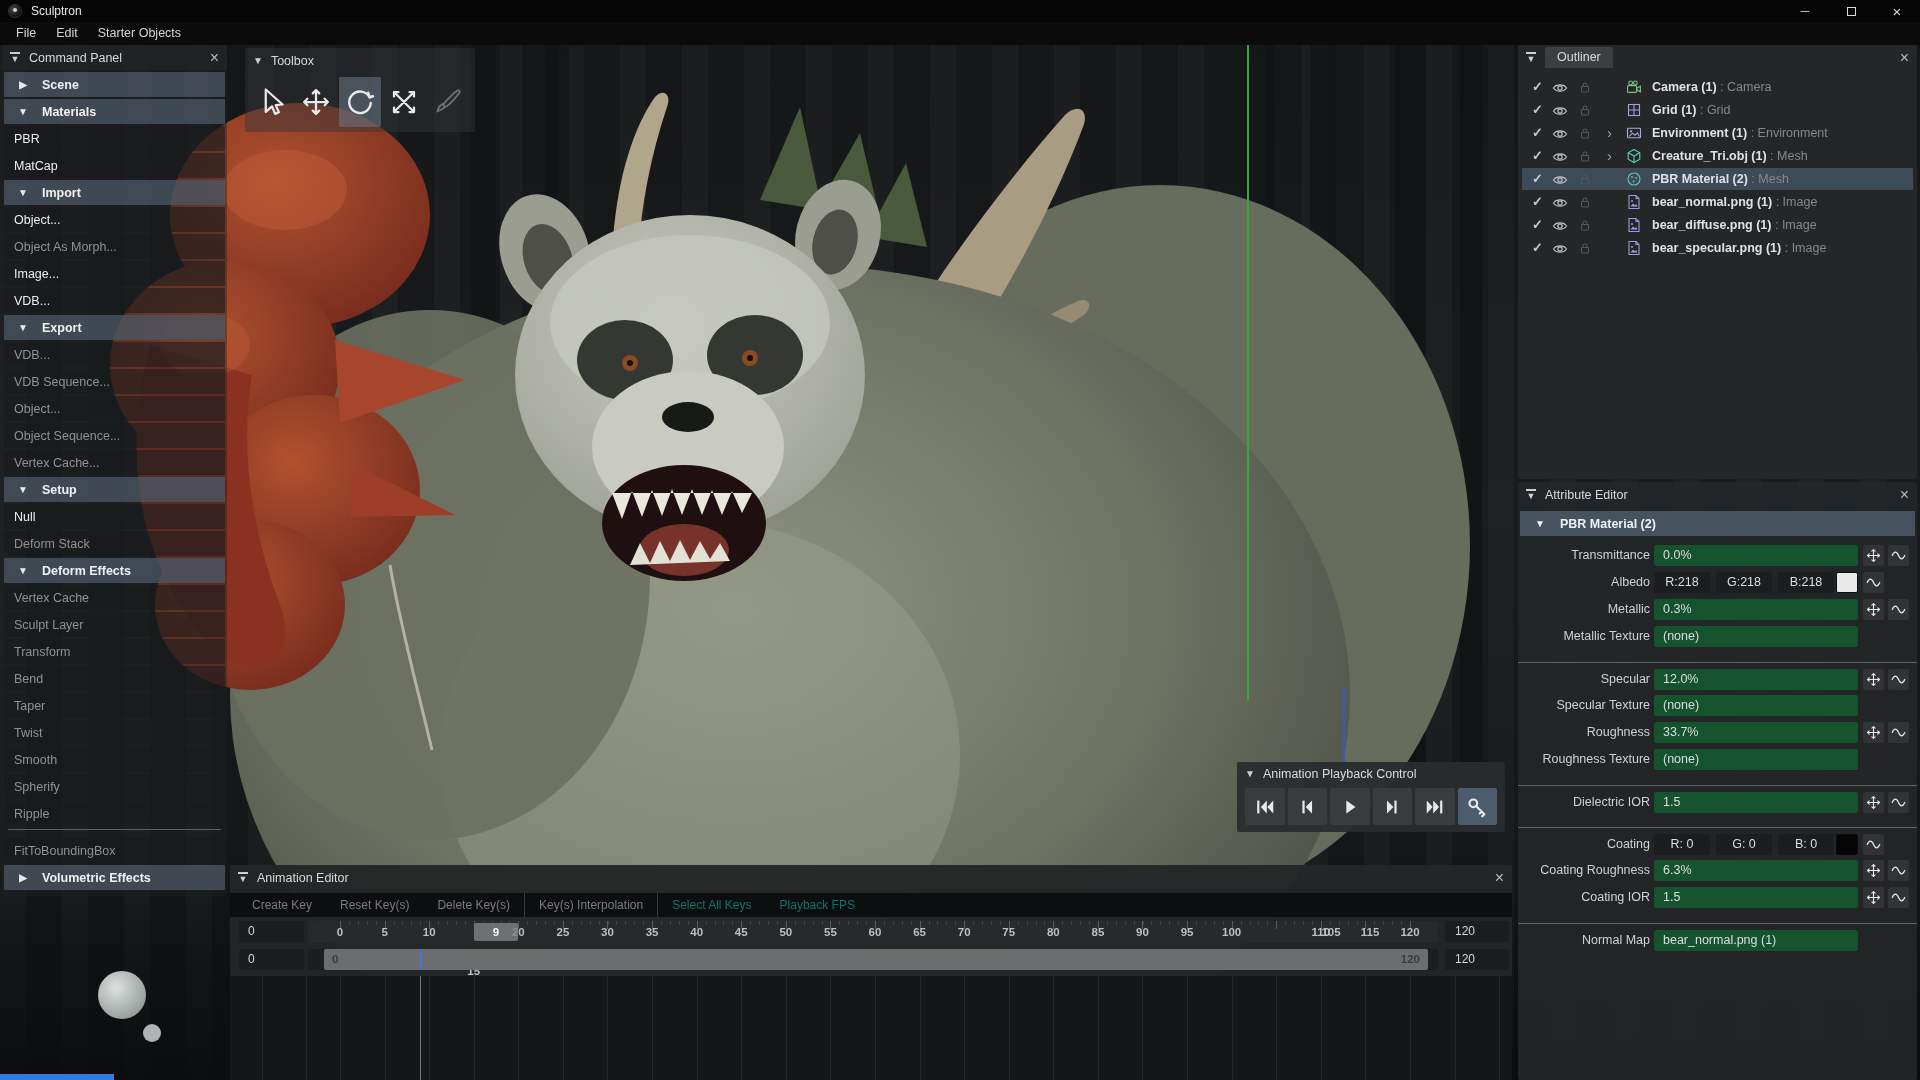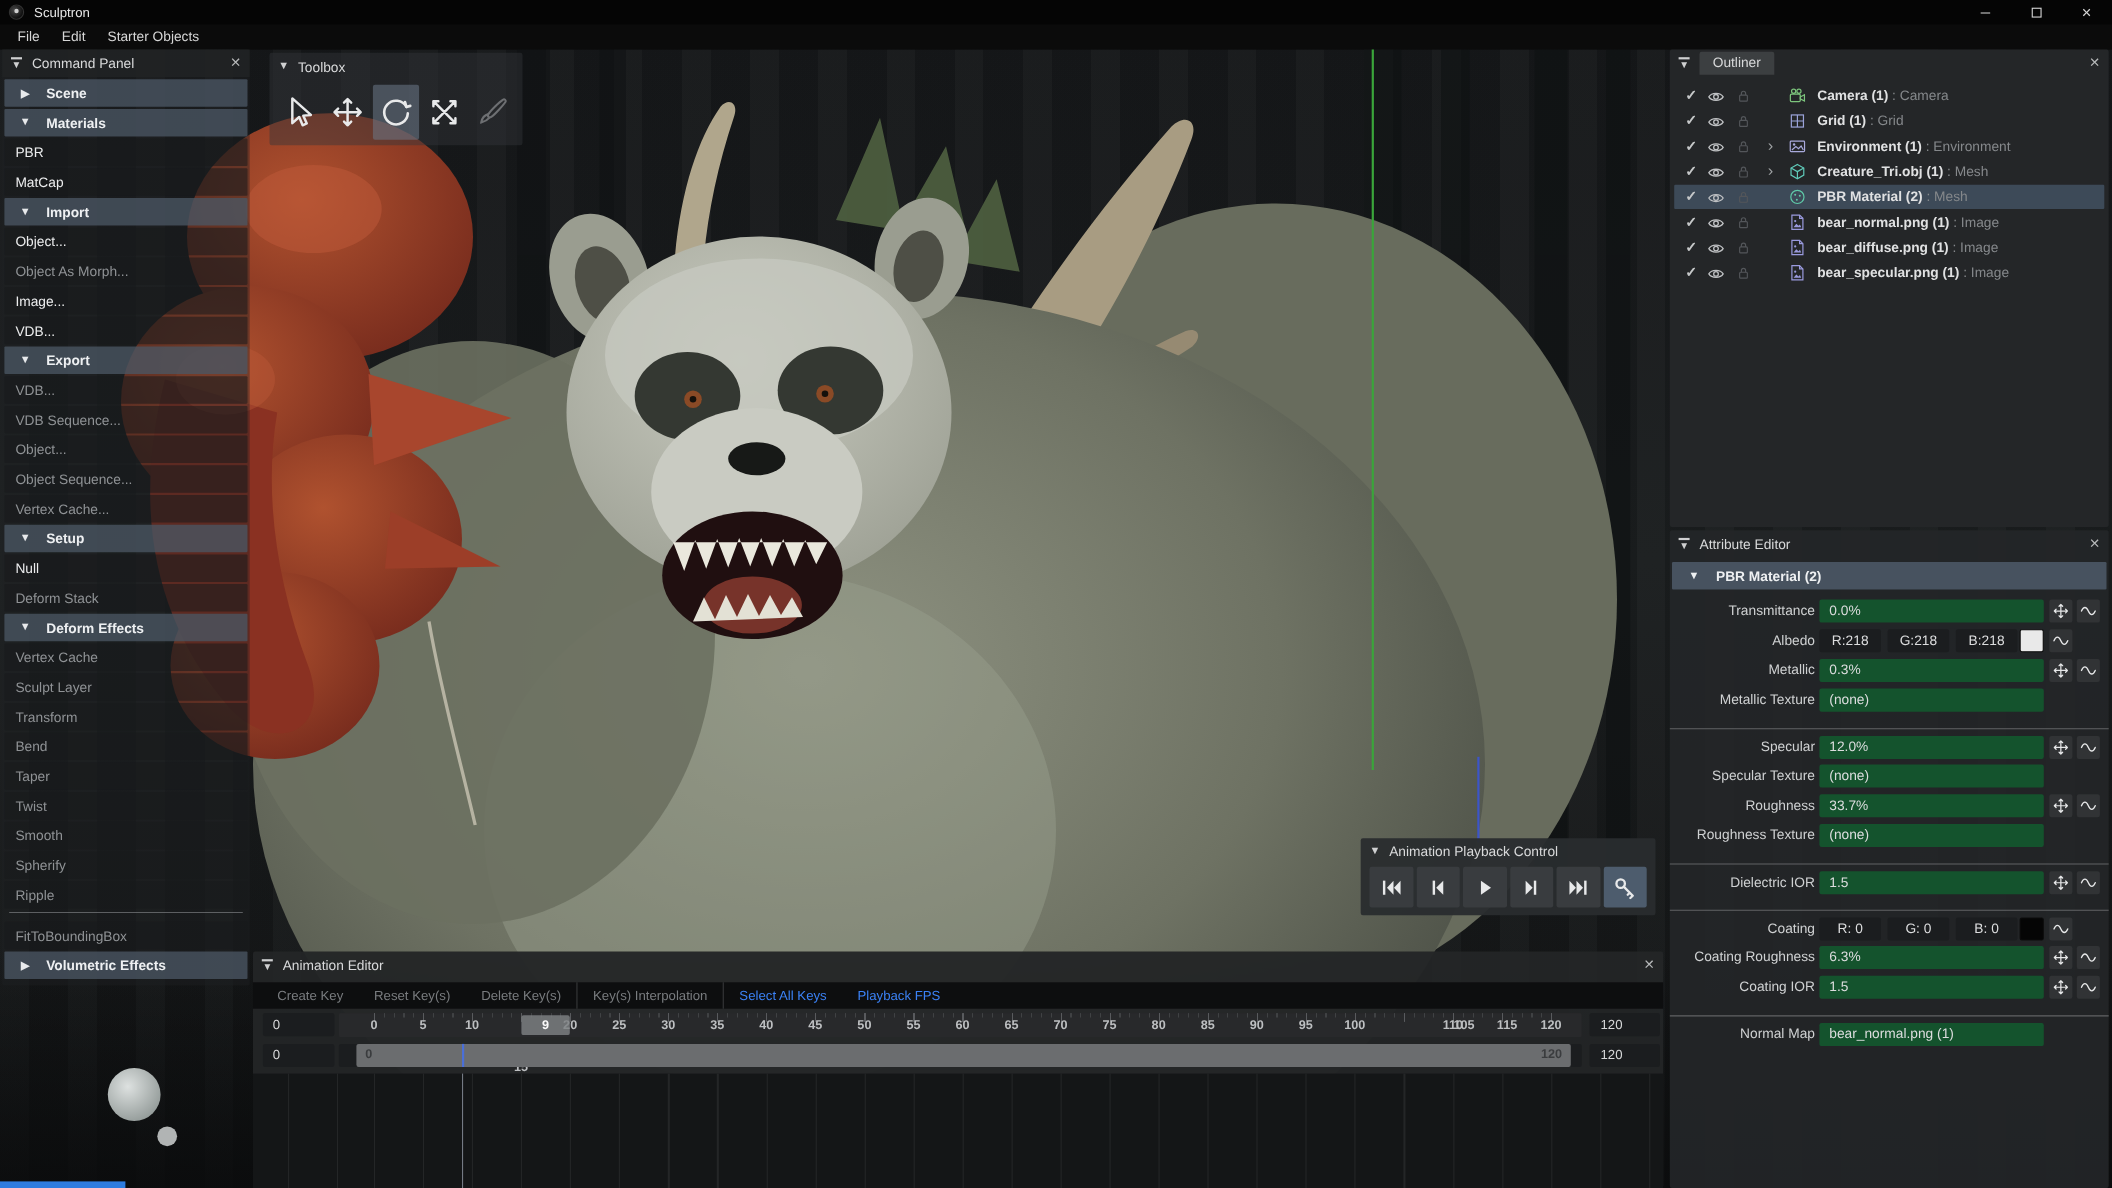--- a/index.html
+++ b/index.html
@@ -88,21 +88,21 @@
   .ae-cbox.r{left:136px;} .ae-cbox.g{left:198px;} .ae-cbox.b{left:260px;}
   .ae-swatch{position:absolute;left:318px;width:22px;height:21px;border-radius:2px;border:1px solid #0c0c0c;}
   .ae-btn{position:absolute;width:21px;height:21px;background:#313335;border-radius:2px;color:#e6e7e8;display:flex;align-items:center;justify-content:center;}
   .ae-btn svg{width:15px;height:15px;}
   .ae-btn.mv{left:345px;} .ae-btn.wv{left:370px;} .ae-btn.wvc{left:345px;}
   .ae-row.sep .ae-field,.ae-row.sep .ae-btn,.ae-row.sep .ae-cbox,.ae-row.sep .ae-swatch{top:6px;}
 
   
   .anim-editor{left:230px;top:865px;width:1282px;height:215px;background:rgba(35,37,39,0.96);}
   .ae-toolbar{position:absolute;left:0;top:28px;width:1282px;height:24px;background:#0d0e0f;display:flex;align-items:center;padding-left:8px;}
-  .tb-btn{padding:0 14px;font-size:12px;line-height:24px;color:#3b82f6;white-space:nowrap;}
+  .tb-btn{padding:0 14px;font-size:12px;line-height:24px;color:#0f766e;white-space:nowrap;}
   .tb-btn.dis{color:#797c7f;}
   .tb-btn.sepl{border-left:1px solid #37393b;}
   .tl-valbox{position:absolute;left:9px;width:65px;height:21px;background:#1b1d1f;border-radius:2px;line-height:21px;padding-left:9px;font-size:12px;color:#d6d7d8;}
   .tl-ruler{position:absolute;left:78px;top:56px;width:1130px;height:22px;background-color:#28292b;border-radius:2px;
     background-image:
       repeating-linear-gradient(90deg,#595b5e 0 1px,transparent 1px 44.583px),
       repeating-linear-gradient(90deg,#404244 0 1px,transparent 1px 8.917px);
     background-position:32px 0,32px 0;background-size:1075px 8px,1075px 4px;background-repeat:no-repeat,no-repeat;}
   .tick-label{position:absolute;top:5px;transform:translateX(-50%);font-size:11.5px;font-weight:600;color:#bdbfc1;}
   .tl-curbox{position:absolute;left:166px;top:2px;width:44px;height:18px;background:rgba(126,129,132,0.82);border-radius:2px;color:#fafafa;font-size:11.5px;font-weight:700;display:flex;align-items:center;justify-content:center;z-index:2;}

